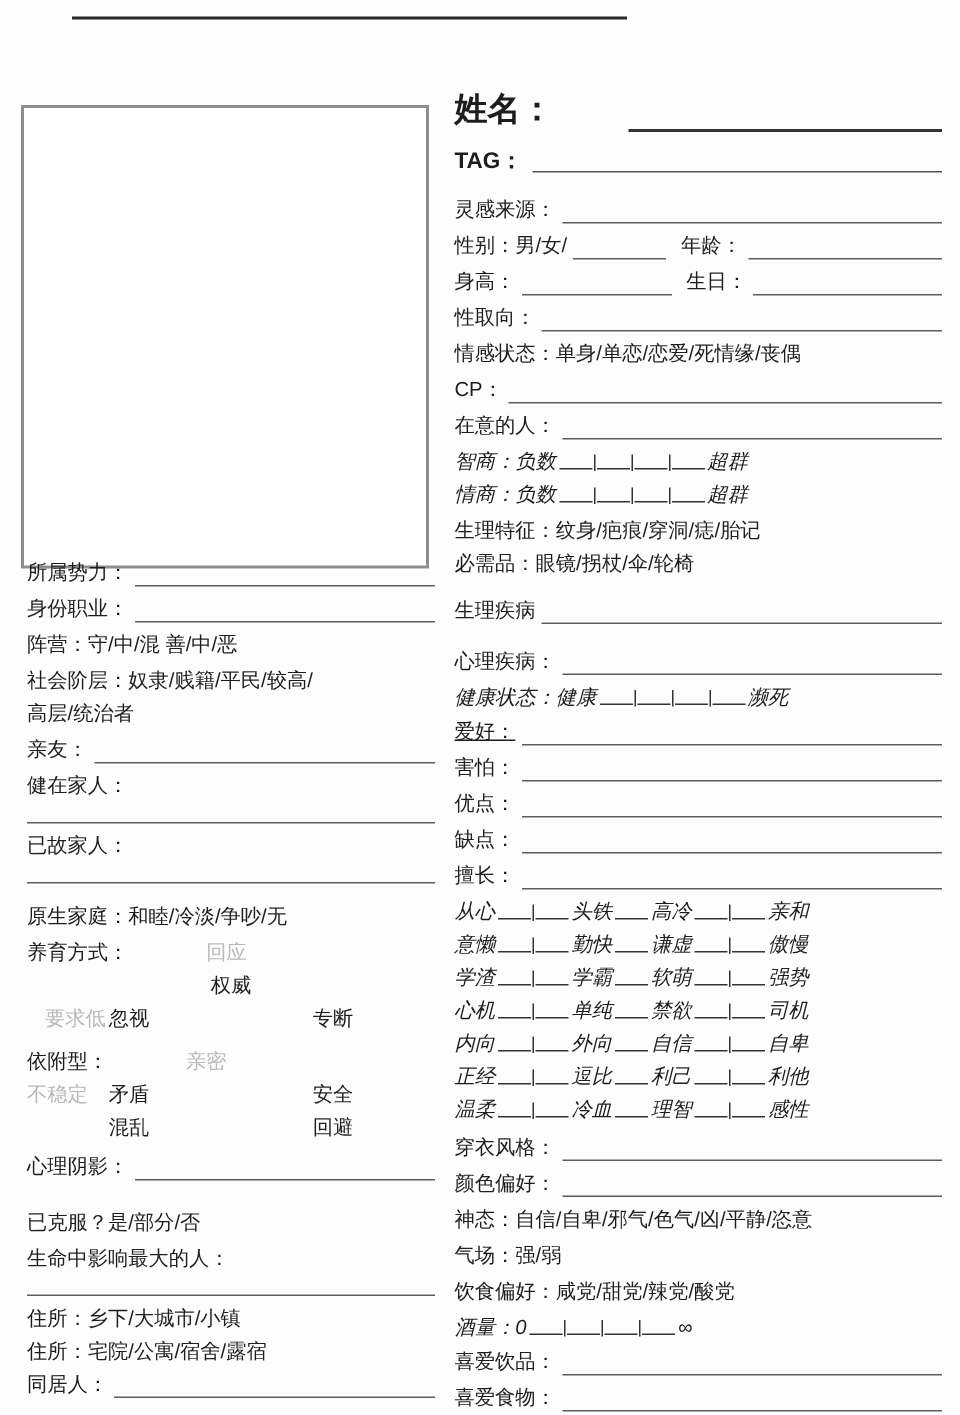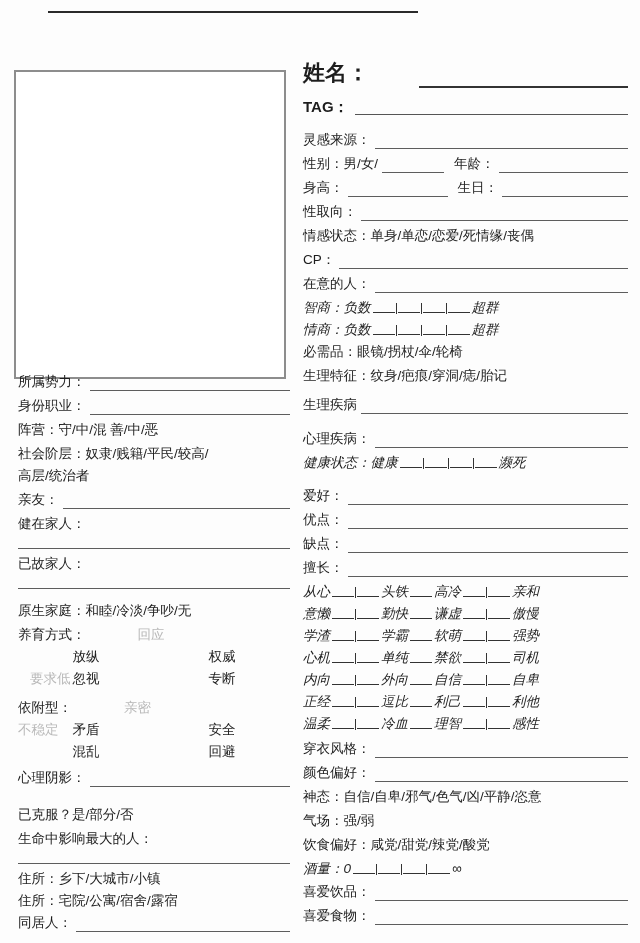--- a/index.html
+++ b/index.html
@@ -269,30 +269,30 @@
           <i class="tick"></i>
           <i class="seg"></i>
           <i class="tick"></i>
           <i class="seg"></i>
           <i class="tick"></i>
           <i class="seg"></i>
       </span>
       <span class="tail">超群</span>
     </div>
 
-    <div class="row">
-      <span class="lbl">必需品：</span>
-      <span class="opts">眼镜/拐杖/伞/轮椅</span>
-    </div>
-
     <div class="row plain" style="margin-top:4px;">
       <span class="lbl">生理特征：</span>
       <span class="opts">纹身/疤痕/穿洞/痣/胎记</span>
     </div>
 
+    <div class="row">
+      <span class="lbl">必需品：</span>
+      <span class="opts">眼镜/拐杖/伞/轮椅</span>
+    </div>
+
     <div class="gap-s"></div>
 
     <div class="row tall">
       <span class="lbl">生理疾病</span>
       <span class="blank"></span>
     </div>
 
     <div class="gap-s"></div>
 
     <div class="row">
@@ -308,22 +308,26 @@
           <i class="tick"></i>
           <i class="seg"></i>
           <i class="tick"></i>
           <i class="seg"></i>
           <i class="tick"></i>
           <i class="seg"></i>
       </span>
       <span class="tail">濒死</span>
     </div>
 
-    <div class="row" style="margin-top:13px;">
+    <div class="row" style="margin-top:3px;text-decoration:underline;">
       <span class="lbl">爱好：</span>
+      <span class="blank"></span>
+    </div>
+    <div class="row">
+      <span class="lbl">害怕：</span>
       <span class="blank"></span>
     </div>
     <div class="row">
       <span class="lbl">优点：</span>
       <span class="blank"></span>
     </div>
     <div class="row">
       <span class="lbl">缺点：</span>
       <span class="blank"></span>
     </div>
@@ -553,21 +557,20 @@
     <div class="row">
       <span class="lbl">原生家庭：</span>
       <span class="opts">和睦/冷淡/争吵/无</span>
     </div>
 
     <div class="row plain">
       <span class="lbl">养育方式：</span>
       <span class="opts faded" style="margin-left:52px;">回应</span>
     </div>
     <div class="two-up">
-      <span class="cell">放纵</span>
       <span class="cell">权威</span>
     </div>
     <div class="two-up" style="position:relative;">
       <span class="faded" style="position:absolute;left:12px;top:0;">要求低</span>
       <span class="cell">忽视</span>
       <span class="cell">专断</span>
     </div>
 
     <div class="gap-s"></div>
 

